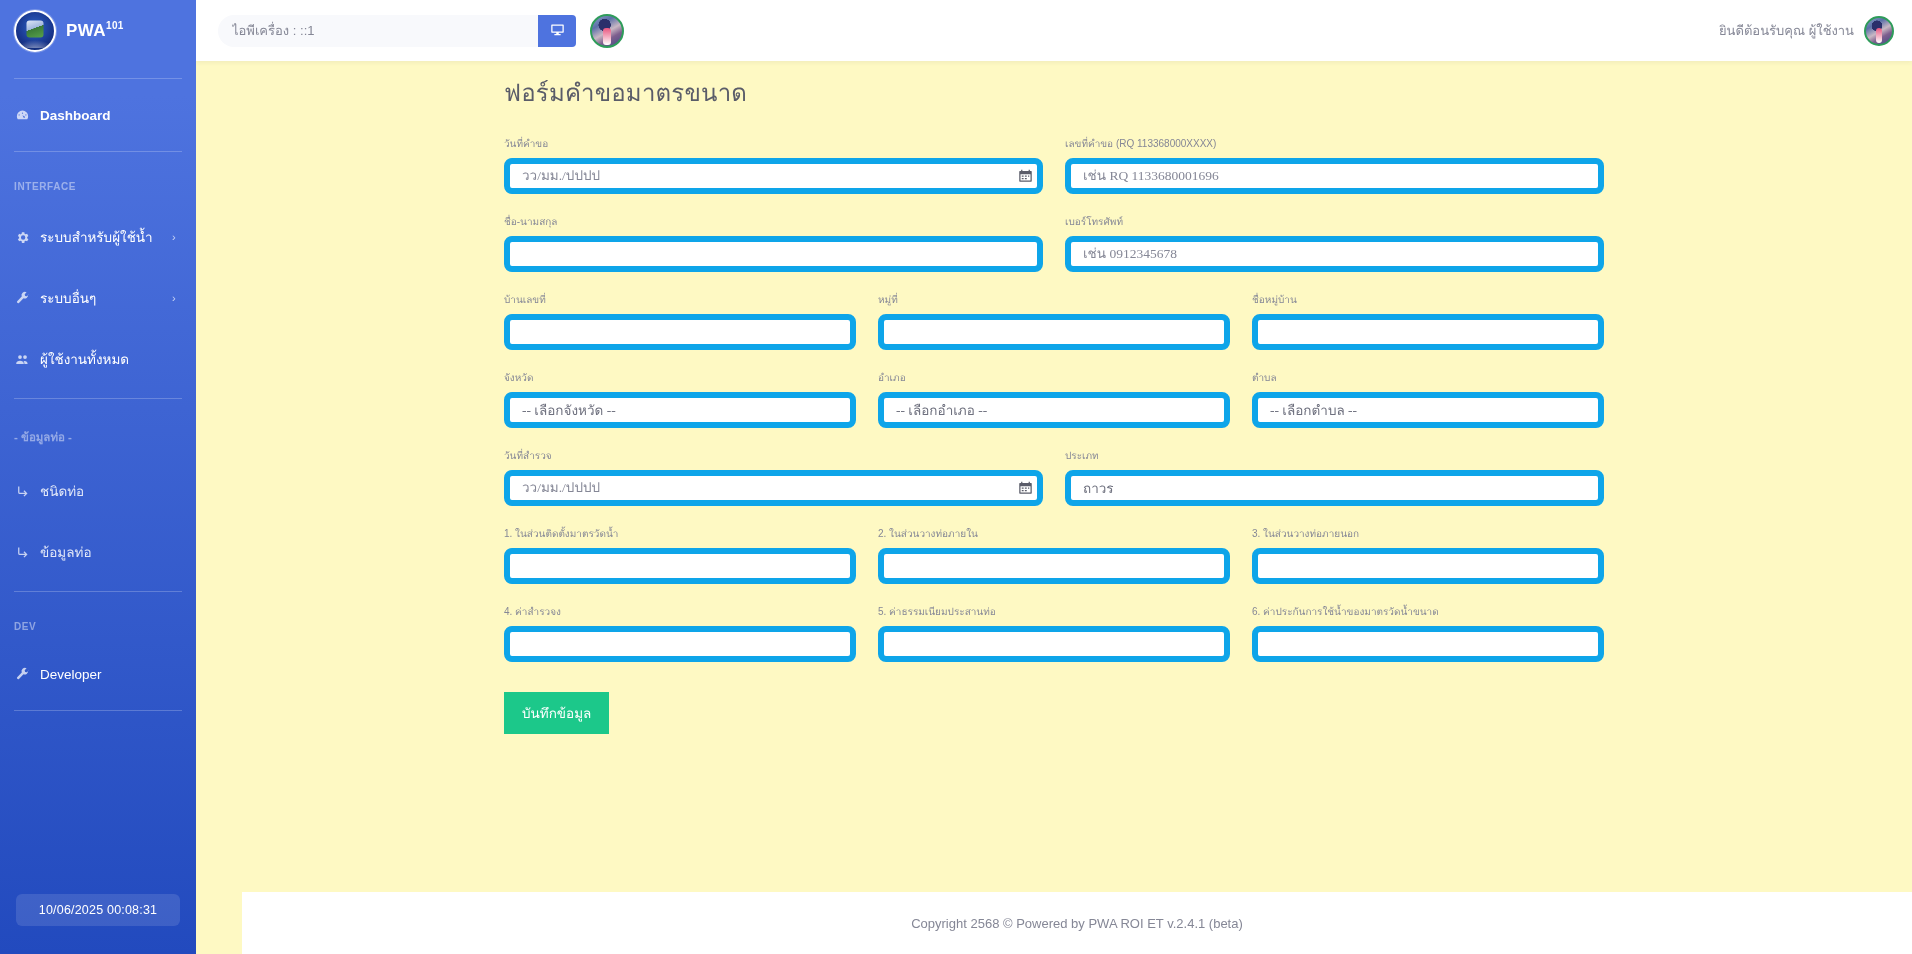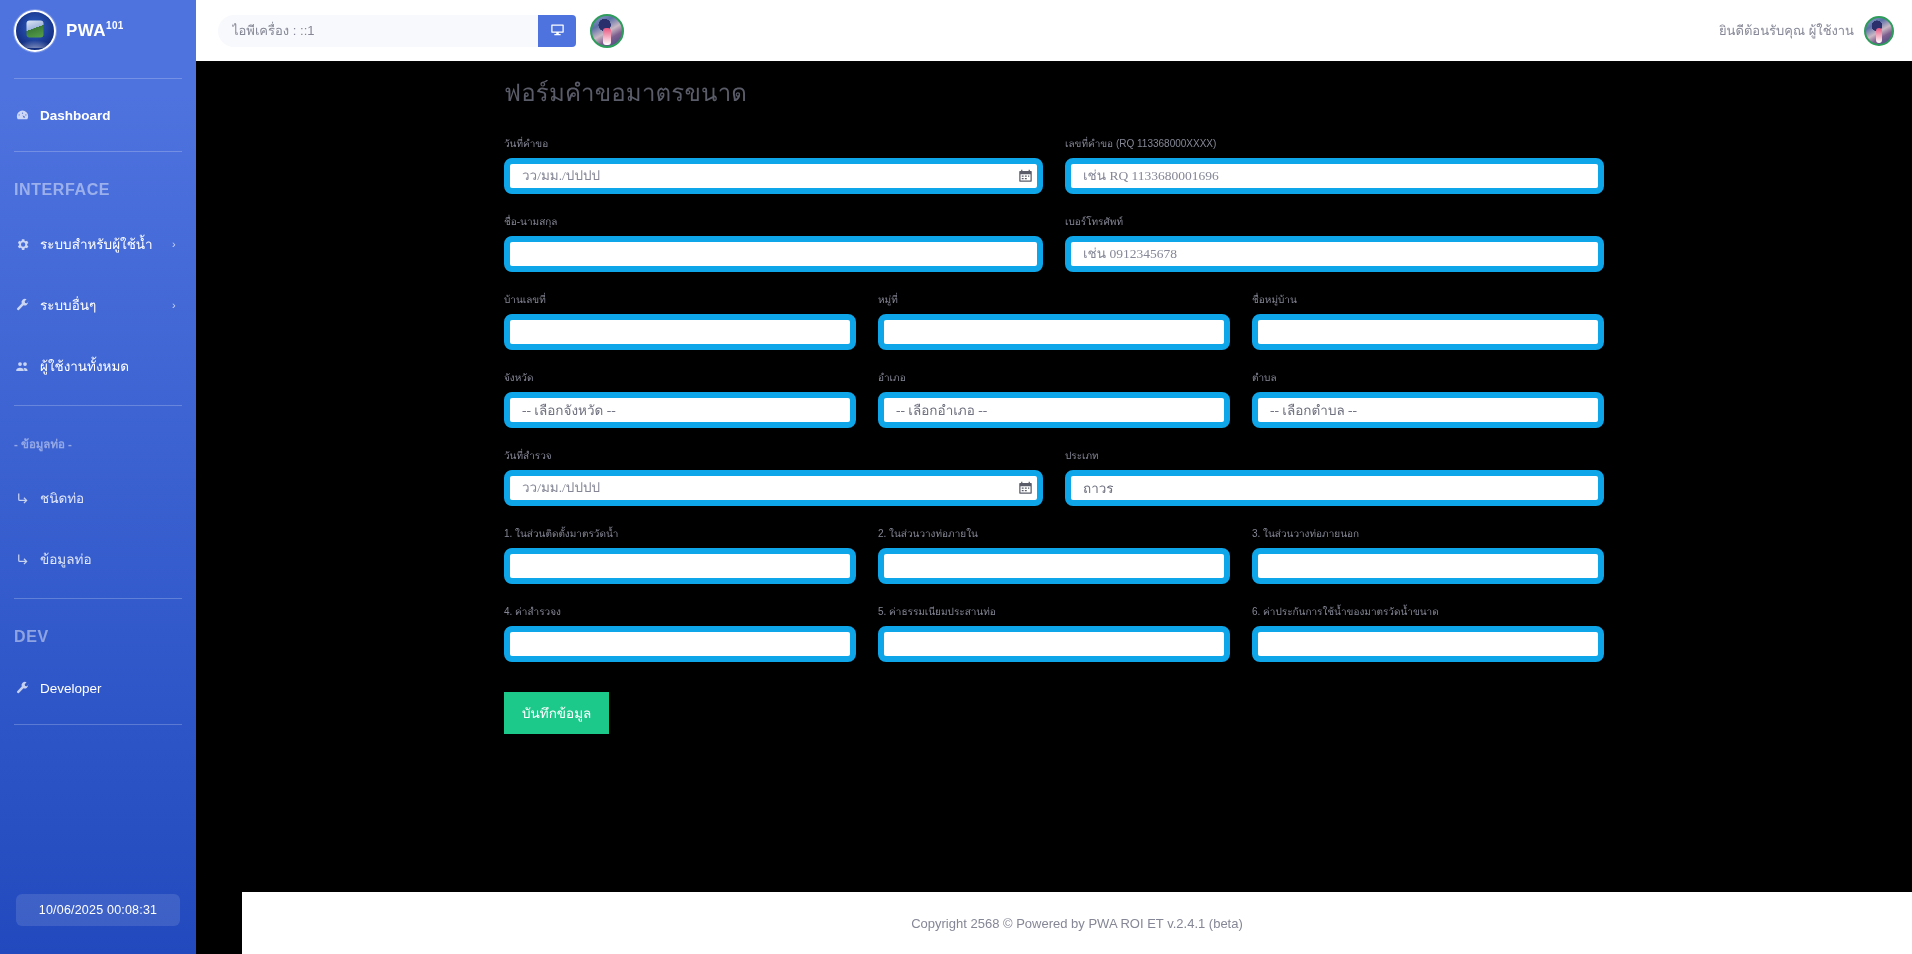--- a/index.html
+++ b/index.html
@@ -78,21 +78,21 @@
   .nav-item .label { flex: 1 1 auto; }
   .nav-item.sub { color: rgba(255,255,255,.85); }
   .nav-icon {
     width: 16px; height: 16px; flex: 0 0 16px;
     display: inline-flex; align-items: center; justify-content: center;
     opacity: .85;
   }
   .nav-icon svg { width: 15px; height: 15px; fill: rgba(255,255,255,.85); }
   .chev { width: 10px; opacity: .7; font-size: 11px; }
   .heading {
-    font-size: 16px; letter-spacing: .6px;
+    font-size: 10px; letter-spacing: .6px;
     color: rgba(255,255,255,.45);
     font-weight: bold;
     padding: 12px 14px 6px 14px;
     text-transform: uppercase;
   }
   .heading.thai { text-transform: none; font-size: 11.5px; letter-spacing: 0; }
   .side-spacer { flex: 1 1 auto; }
   .clock-badge {
     margin: 0 16px 28px 16px;
     background: rgba(255,255,255,0.12);
@@ -103,21 +103,21 @@
     padding: 9px 6px;
     letter-spacing: .2px;
   }
 
   
   .main {
     flex: 1 1 auto;
     height: 954px;
     display: flex;
     flex-direction: column;
-    background: #000000;
+    background: #fef9c3;
     min-width: 0;
   }
   .topbar {
     height: 61px;
     background: #ffffff;
     display: flex;
     align-items: center;
     padding: 0 18px 0 22px;
     box-shadow: 0 2px 4px rgba(58,59,69,.06);
     flex: 0 0 61px;

